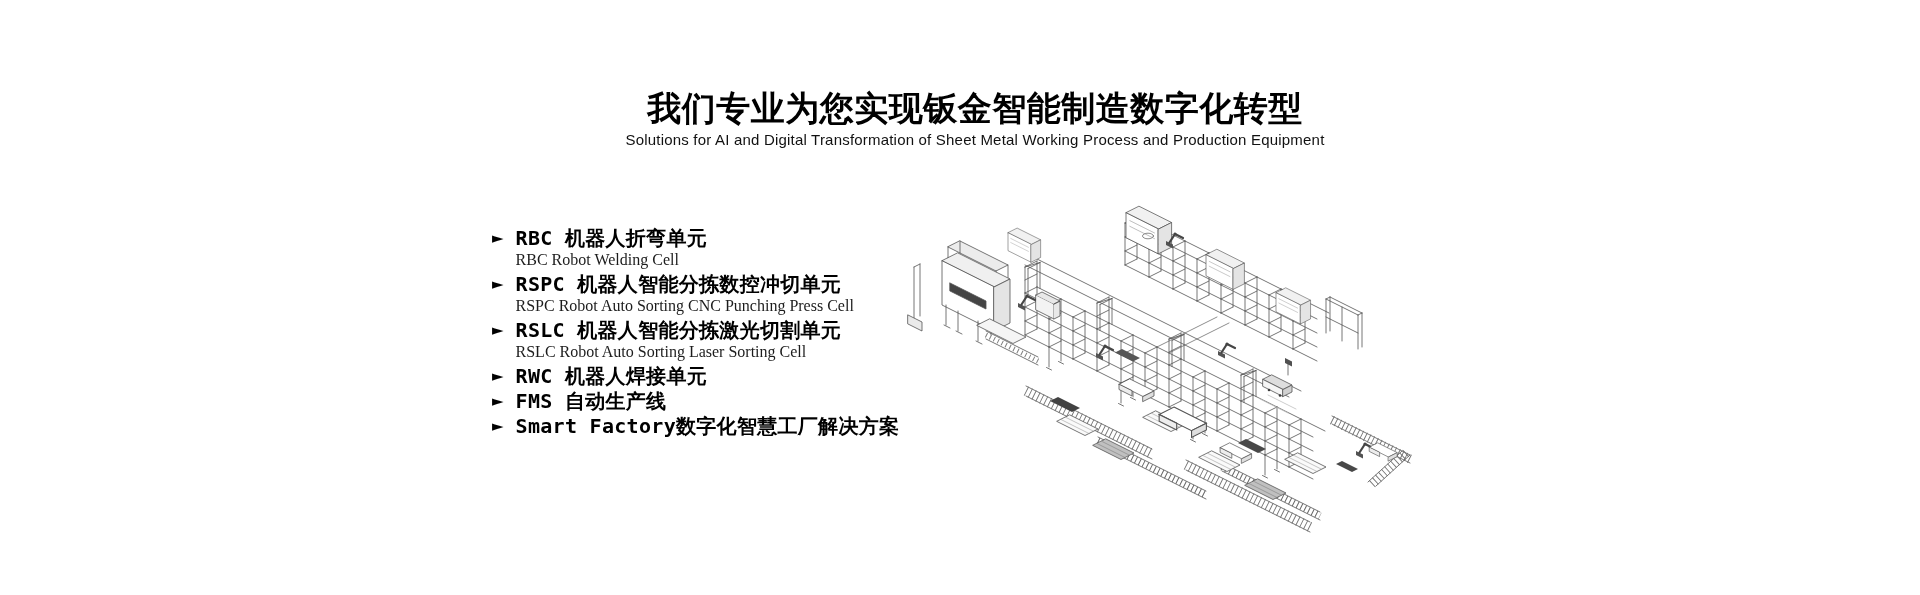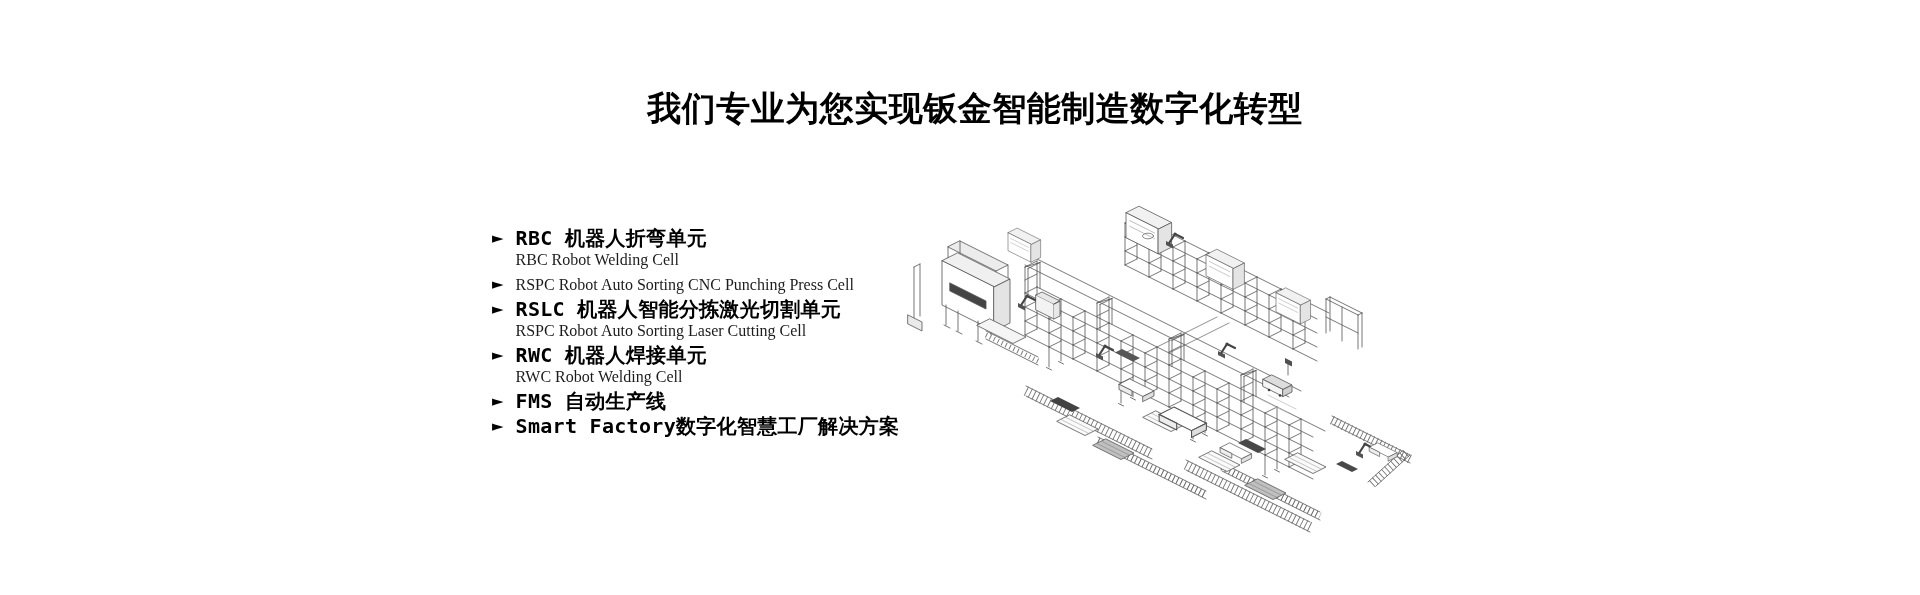--- a/index.html
+++ b/index.html
@@ -52,48 +52,49 @@
     position:absolute;left:890px;top:203px;width:545px;height:335px;
   }
 </style>
 </head>
 <body>
 
 <div class="banner">
 
   <div class="header">
     <div class="title">我们专业为您实现钣金智能制造数字化转型</div>
+    <div class="subtitle">Solutions for AI and Digital Transformation of Sheet Metal Working Process and Production Equipment</div>
   </div>
 
   <div class="solutions">
     <div class="solution-item">
       <span class="bullet">►</span>
       <span class="solution-text">
         <span class="zh" style="display:block">RBC 机器人折弯单元</span>
         <span class="en" style="display:block">RBC Robot Welding Cell</span>
       </span>
     </div>
     <div class="solution-item">
       <span class="bullet">►</span>
       <span class="solution-text">
+        <span class="zh" style="display:block">RSPC 机器人智能分拣数控冲切单元</span>
         <span class="en" style="display:block">RSPC Robot Auto Sorting CNC Punching Press Cell</span>
       </span>
     </div>
     <div class="solution-item">
       <span class="bullet">►</span>
       <span class="solution-text">
         <span class="zh" style="display:block">RSLC 机器人智能分拣激光切割单元</span>
-        <span class="en" style="display:block">RSPC Robot Auto Sorting Laser Cutting Cell</span>
+        <span class="en" style="display:block">RSLC Robot Auto Sorting Laser Sorting Cell</span>
       </span>
     </div>
     <div class="solution-item">
       <span class="bullet">►</span>
       <span class="solution-text">
         <span class="zh" style="display:block">RWC 机器人焊接单元</span>
-        <span class="en" style="display:block">RWC Robot Welding Cell</span>
       </span>
     </div>
     <div class="solution-item">
       <span class="bullet">►</span>
       <span class="solution-text">
         <span class="zh" style="display:block">FMS 自动生产线</span>
       </span>
     </div>
     <div class="solution-item">
       <span class="bullet">►</span>

